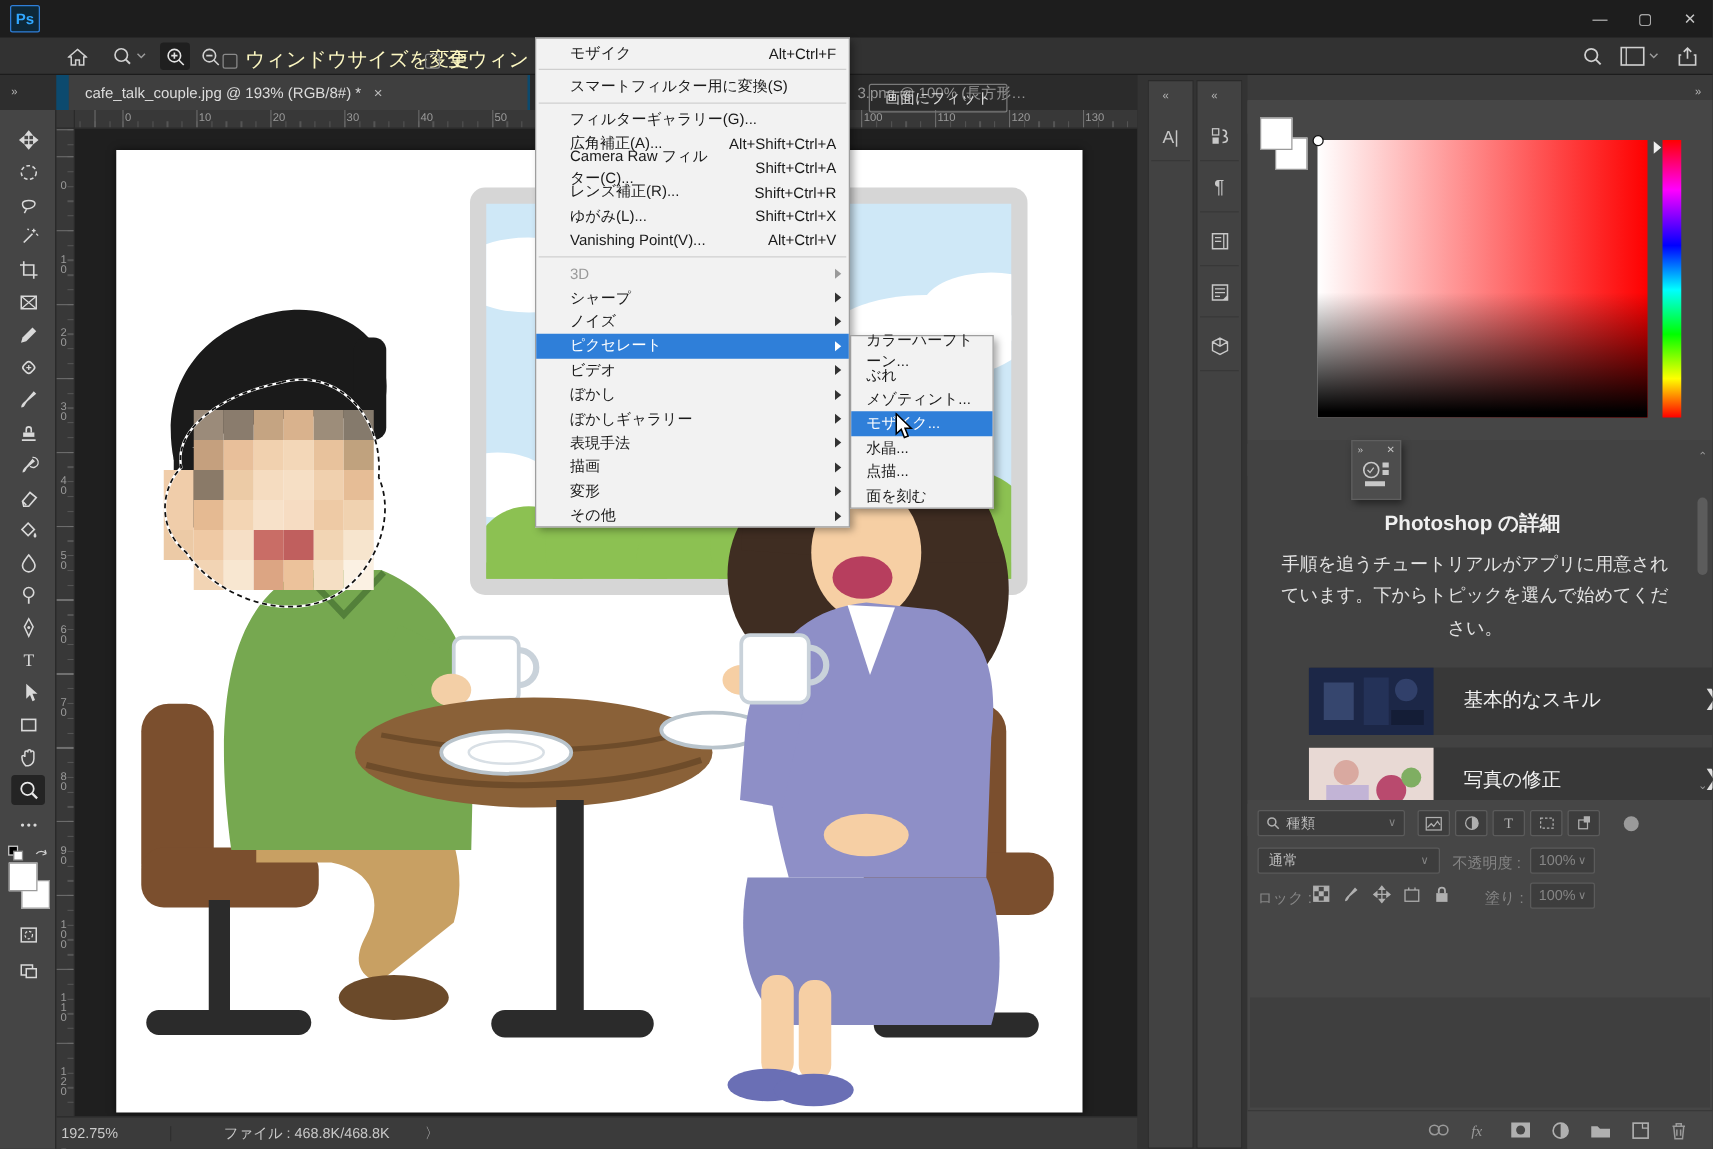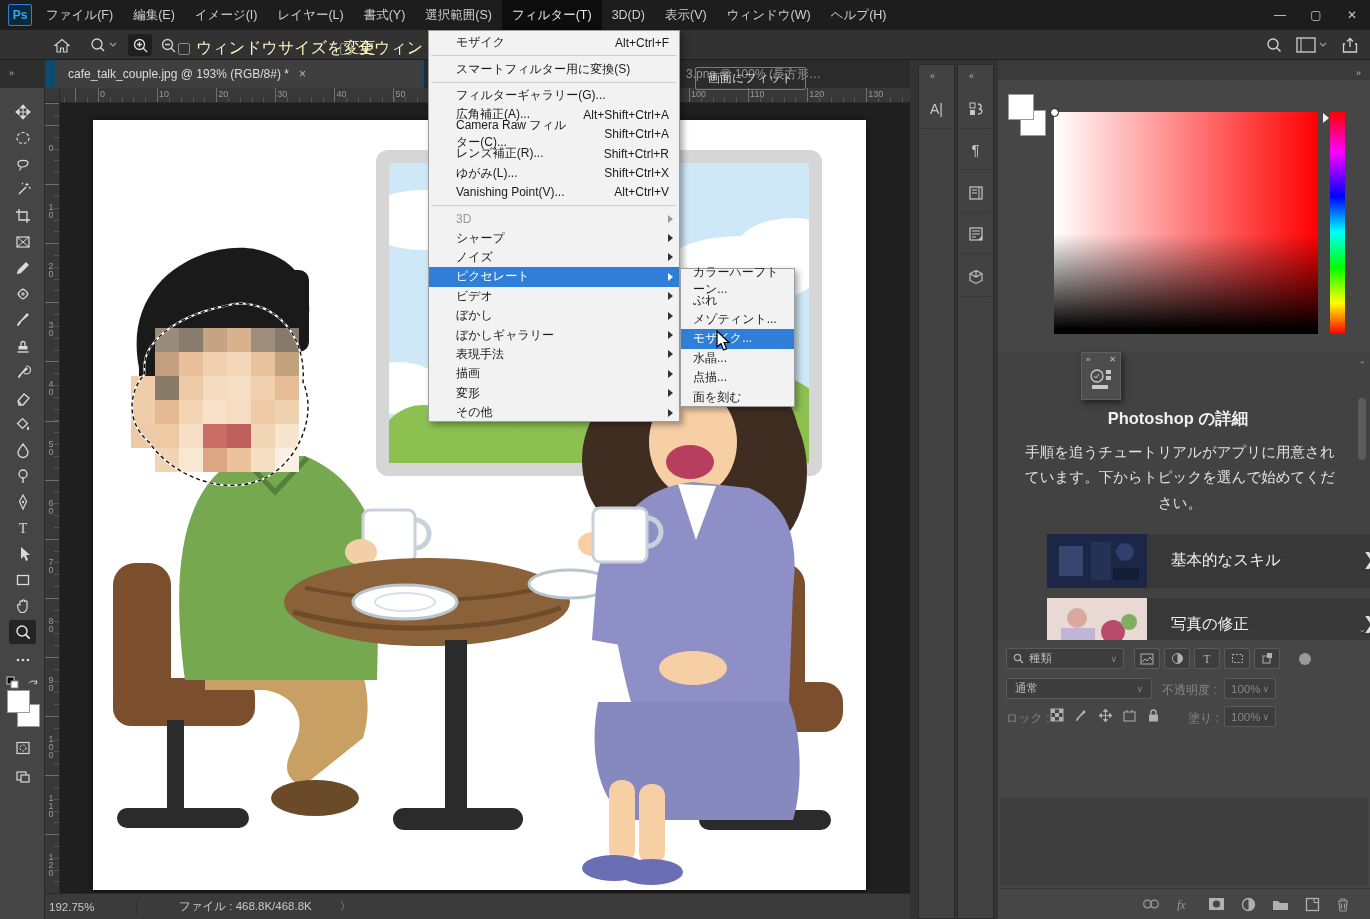--- a/index.html
+++ b/index.html
@@ -674,33 +674,20 @@
         <svg width="14" height="15">
             <path d="M2,4 h10 M5,4 v-2 h4 v2 M3,4 l1,10 h6 l1,-10 M5.5,6.5 v5 M8.5,6.5 v5" fill="none" stroke="#9a9a9a" stroke-width="1.2"></path>
           </svg>
       </div>
     </div>
   </div>
 </div>
 
 <div id="titlebar">
   <div id="ps-icon">Ps</div>
-  <div id="menubar">
-    <div class="menu-item">ファイル(F)</div>
-    <div class="menu-item">編集(E)</div>
-    <div class="menu-item">イメージ(I)</div>
-    <div class="menu-item">レイヤー(L)</div>
-    <div class="menu-item">書式(Y)</div>
-    <div class="menu-item">選択範囲(S)</div>
-    <div class="menu-item active">フィルター(T)</div>
-    <div class="menu-item">3D(D)</div>
-    <div class="menu-item">表示(V)</div>
-    <div class="menu-item">ウィンドウ(W)</div>
-    <div class="menu-item">ヘルプ(H)</div>
-  </div>
   <div id="win-controls">
     <div class="win-btn">—</div>
     <div class="win-btn">▢</div>
     <div class="win-btn">✕</div>
   </div>
 </div>
 
 <div id="optionsbar">
   <div class="opt-icon" style="left:50px;">
       <svg width="16" height="15">

